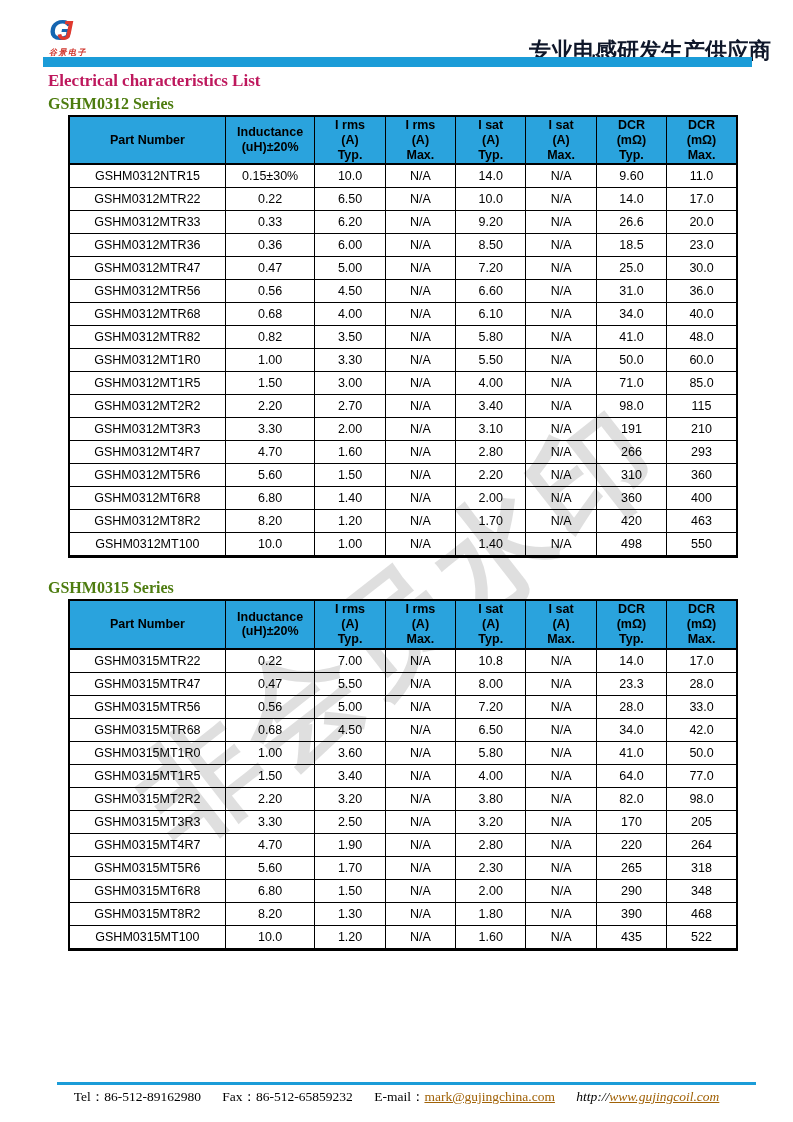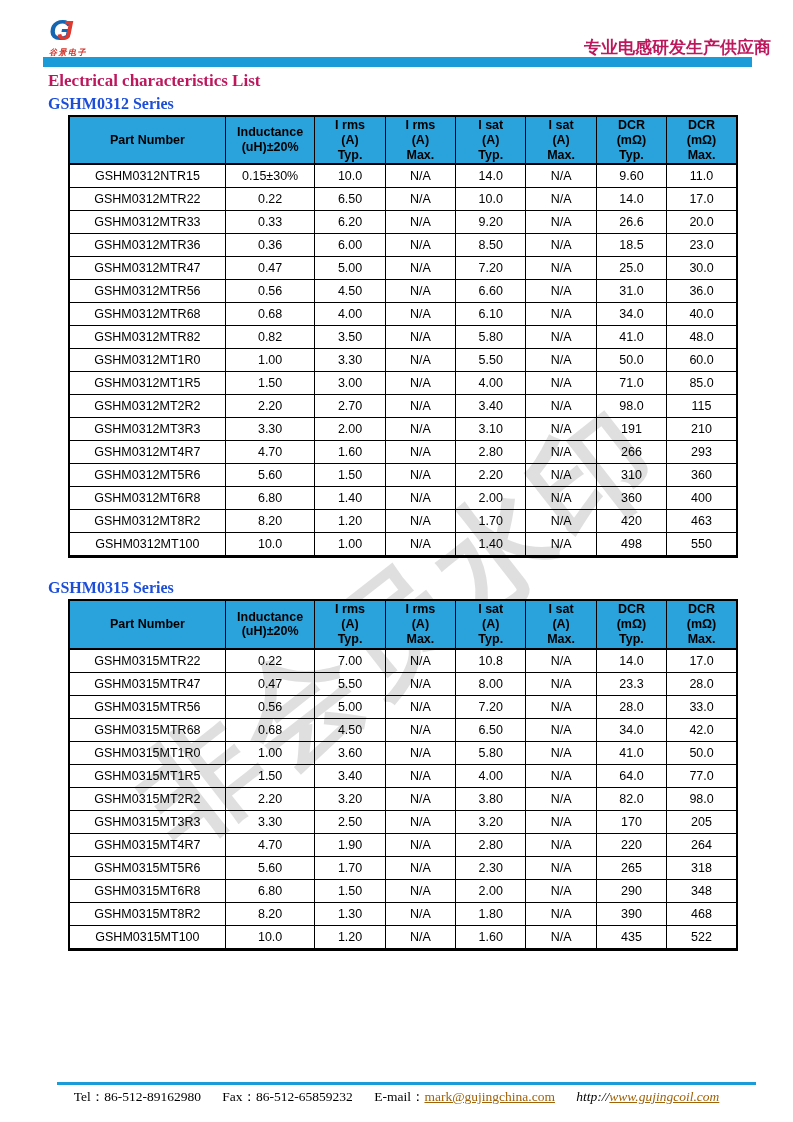--- a/index.html
+++ b/index.html
@@ -6,34 +6,34 @@
   .page {
     position:relative; width:793px; height:1122px; background:#ffffff;
     font-family:"Liberation Sans", sans-serif; overflow:hidden;padding-left:18px;
   }
 
   
   .logo { position:absolute; left:49px; top:13px; line-height:1; z-index:2; }
   .logo-g { color:#1565b0; font:italic 900 30px "Liberation Sans", sans-serif; }
   .logo-j { color:#e0392e; font:italic 900 28px "Liberation Sans", sans-serif; margin-left:-15px; }
   .logo-caption { color:#d0342b; font-size:8px; letter-spacing:1.5px; margin-top:2px; font-weight:bold;font-style:italic; }
-  .tagline { position:absolute; right:40px; top:36px; font-size:17px; font-weight:bold; color:#be185d; z-index:2; }
+  .tagline { position:absolute; right:40px; top:36px; font-size:22px; font-weight:bold; color:#0f172a; z-index:2; }
   .top-bar { position:absolute; left:43px; top:57px; width:709px; height:10px; background:#1b9cd8; z-index:2; }
 
   
   .doc-title {
     position:absolute; left:48px; top:71px; margin:0;
     font-family:"Liberation Serif", serif; font-weight:bold; font-size:17px; color:#be185d; z-index:2;
   }
 
   
   .sections { position:absolute; left:0; top:94px; width:793px; z-index:2; }
   .series-title {
     margin:0 0 2px 48px; font-family:"Liberation Serif", serif;
-    font-weight:bold; font-size:16px; line-height:19px; color:#1d4ed8;
+    font-weight:bold; font-size:16px; line-height:19px; color:#4d7c0f;
   }
   .section + .section { margin-top:20px; }
   .spec-table {
     border-collapse:collapse; table-layout:fixed; width:670px; margin-left:68px;
     border:2px solid #000; border-bottom:3px solid #000; background:transparent;
   }
   .spec-table col.col-part { width:23.4%; }
   .spec-table col.col-ind  { width:13.4%; }
   .spec-table col.col-val  { width:10.53%; }
   .spec-table th {

